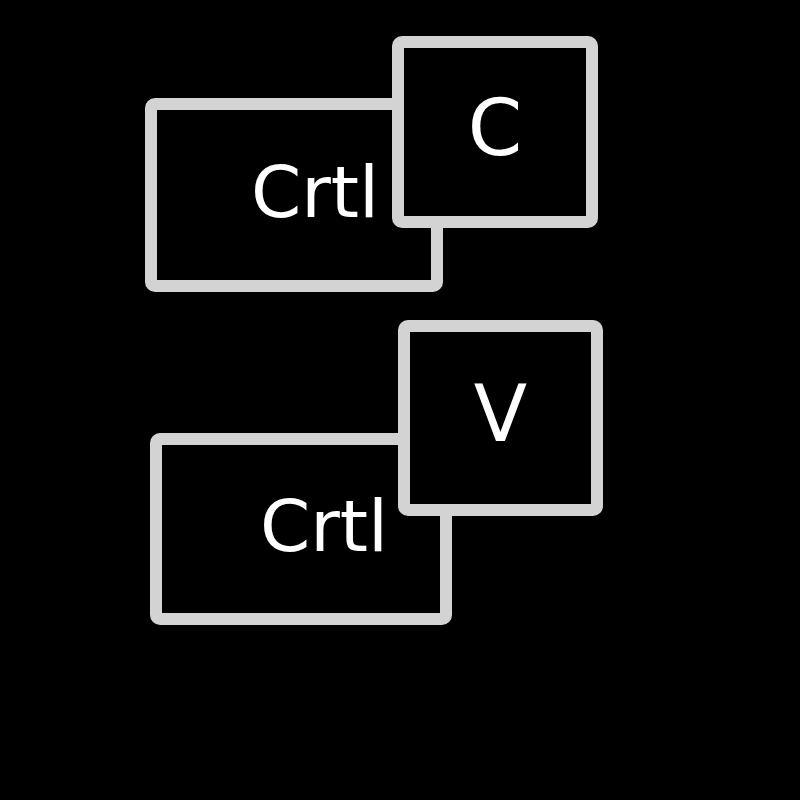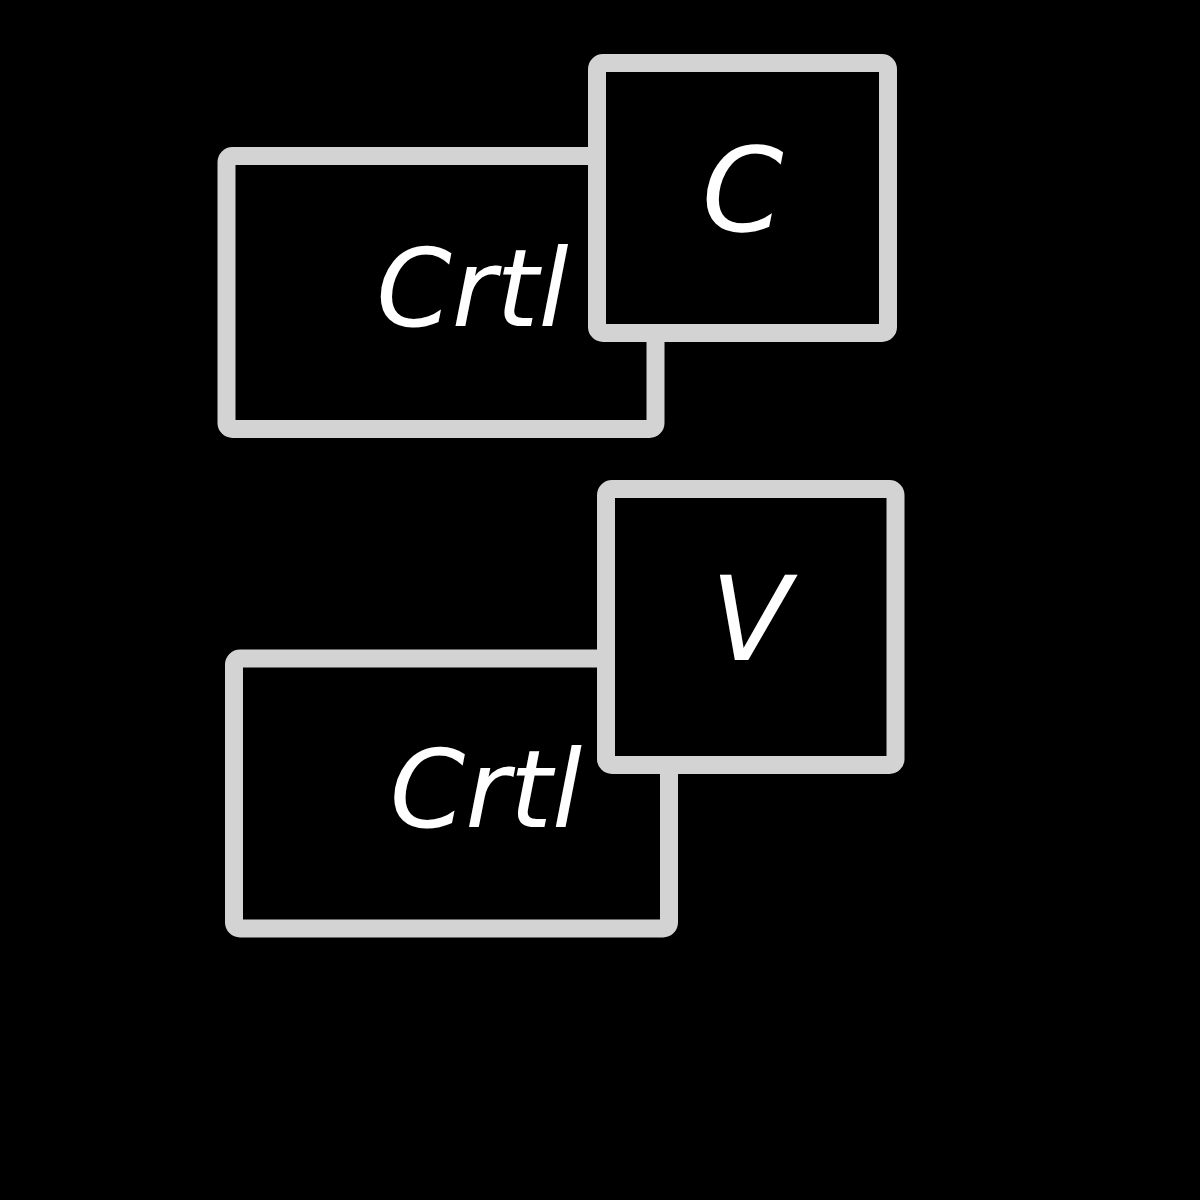--- a/index.html
+++ b/index.html
@@ -90,21 +90,21 @@
     left: 398px;
     top: 320px;
     width: 205px;
     height: 196px;
     z-index: 2;
   }
 </style>
 </head>
 <body style="background: rgb(0, 0, 0);">
 
-<div id="canvas" style="background: rgb(0, 0, 0); width: 800px; height: 800px; font-style: italic;">
+<div id="canvas" style="background: rgb(0, 0, 0); width: 800px; height: 800px;">
 
   <div class="key key-wide" id="combo-copy-modifier" style="border-color: rgb(211, 211, 211); border-width: 12px; border-radius: 10px; background-color: rgb(0, 0, 0);">
     <span class="key-label" style="color: rgb(255, 255, 255);">Crtl</span>
   </div>
 
   <div class="key key-square" id="combo-copy-letter" style="border-color: rgb(211, 211, 211); border-width: 12px; border-radius: 10px; background-color: rgb(0, 0, 0);">
     <span class="key-label" style="color: rgb(255, 255, 255);">C</span>
   </div>
 
   <div class="key key-wide" id="combo-paste-modifier" style="border-color: rgb(211, 211, 211); border-width: 12px; border-radius: 10px; background-color: rgb(0, 0, 0);">

